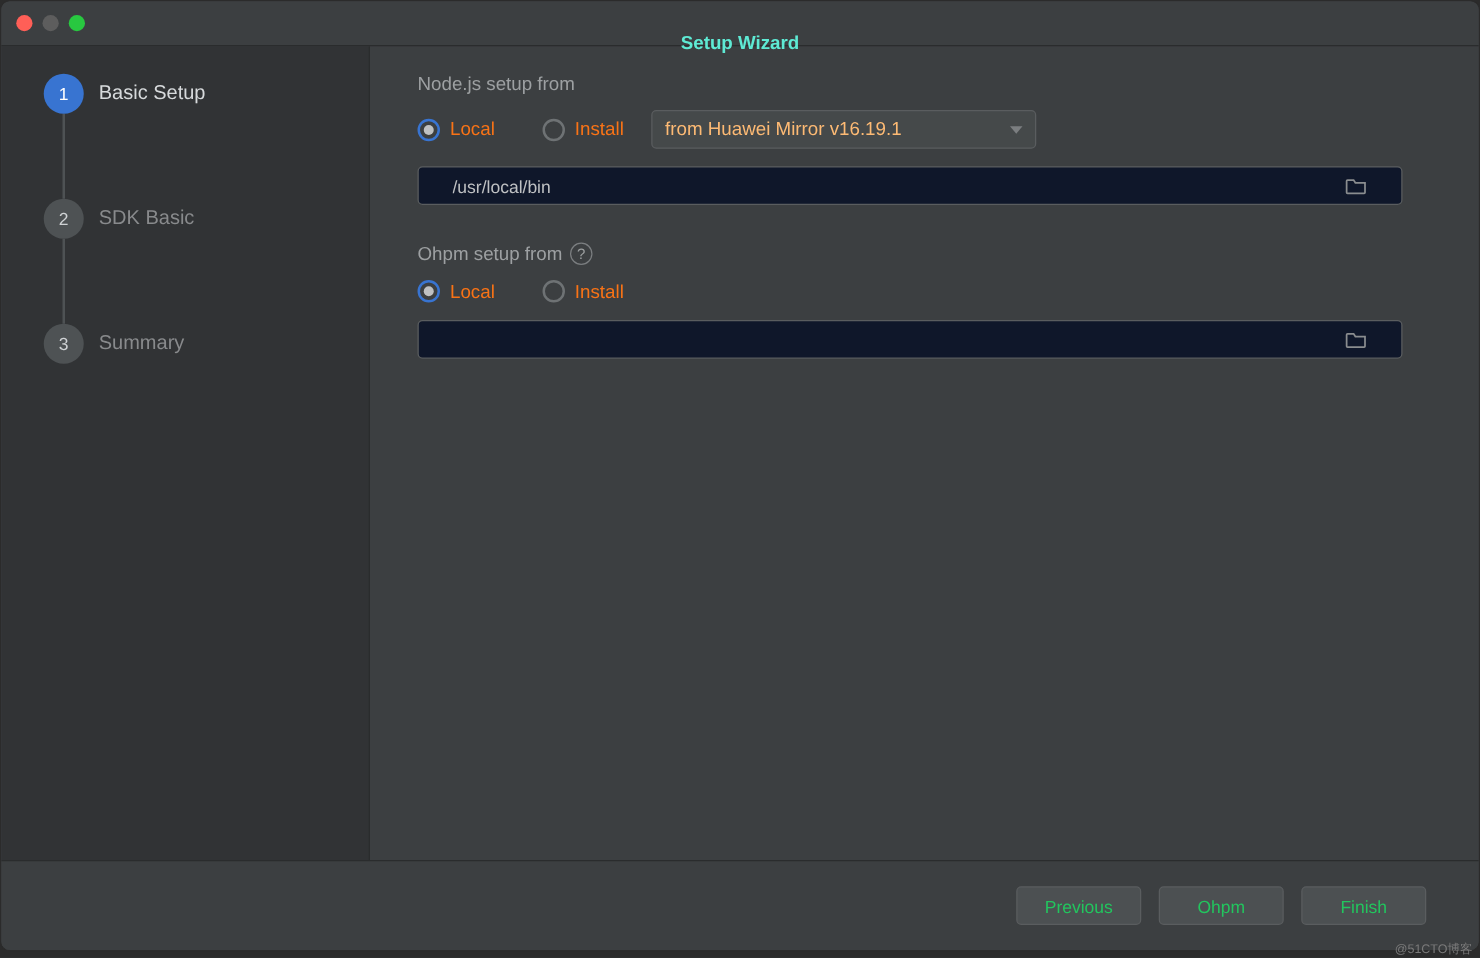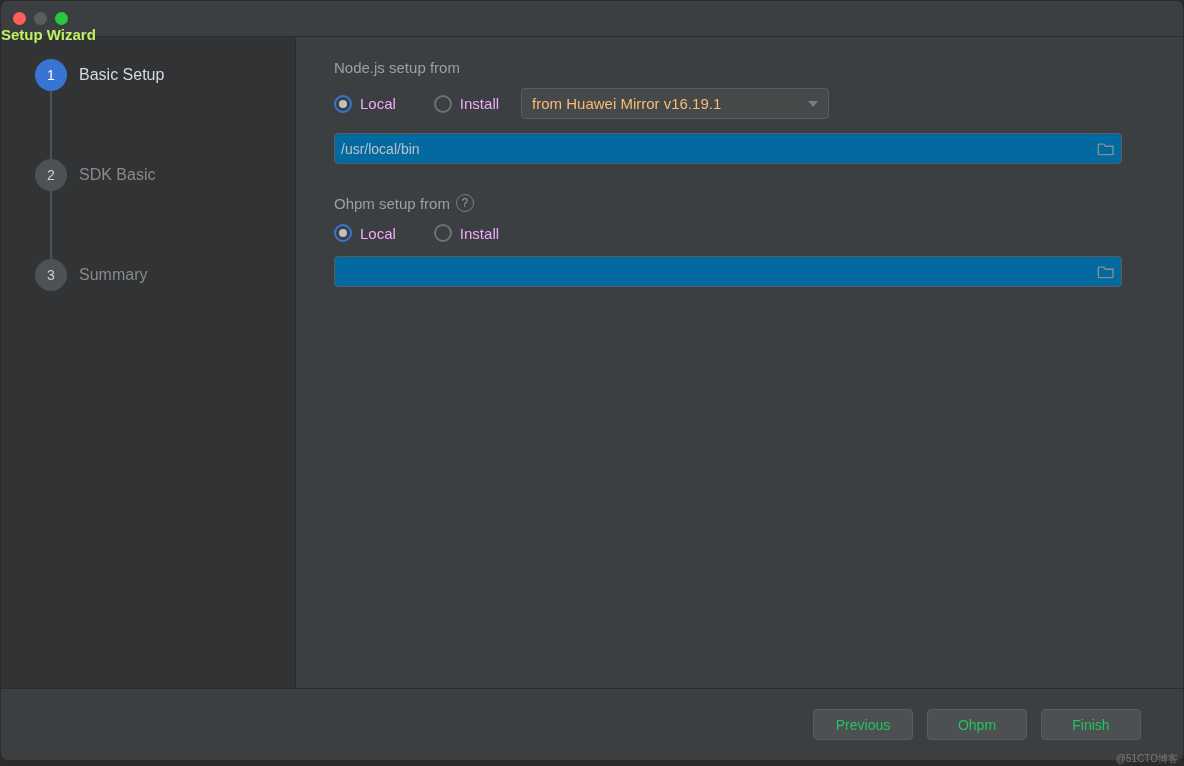--- a/index.html
+++ b/index.html
@@ -21,22 +21,22 @@
     position: relative;
   }
   .traffic-lights {
     display: flex; gap: 8px; margin-left: 12px;
   }
   .tlight { width: 13px; height: 13px; border-radius: 50%; }
   .tl-close { background: #ff5f57; }
   .tl-min { background: #5d5d5d; }
   .tl-max { background: #28c840; }
   .title {
-    position: absolute; left: 0; right: 0; text-align: left;
-    color: #bef264; font-size: 15px; font-weight: 600;
+    position: absolute; left: 0; right: 0; text-align: center;
+    color: #5eead4; font-size: 15px; font-weight: 600;
     pointer-events: none;
     margin-top: 32px;
   }
   .body {
     flex: 1; display: flex;
     background: #3c3f41;
   }
   .sidebar {
     width: 295px;
     background: #313335;
@@ -91,21 +91,21 @@
   .radio-circle {
     width: 18px; height: 18px; border-radius: 50%;
     border: 2px solid #6e7274;
     display: flex; align-items: center; justify-content: center;
     flex-shrink: 0;
   }
   .radio.selected .radio-circle { border-color: #3874d1; }
   .radio.selected .radio-dot {
     width: 8px; height: 8px; border-radius: 50%; background: #bfc1c3;
   }
-  .radio-label { color: #f0abfc; }
+  .radio-label { color: #f97316; }
   .dropdown {
     flex:0 0 auto;
     width: 308px;
     height: 31px;
     border: 1px solid #5a5d5f;
     border-radius: 4px;
     background: #45494a;
     display: flex; align-items: center; justify-content: space-between;
     padding: 0 10px;
     color: #fdba74;
@@ -115,23 +115,23 @@
     width: 0; height: 0;
     border-left: 5px solid transparent;
     border-right: 5px solid transparent;
     border-top: 6px solid #7b7e80;
   }
   .path-input {
     width: 788px;
     height: 31px;
     border: 1px solid #5a5d5f;
     border-radius: 4px;
-    background: #0369a1;
-    display: flex; align-items: center;
-    padding: 0 6px;
+    background: #0f172a;
+    display: flex; align-items: center;
+    padding: 0 27px;
     color: #bfc1c3;
     margin-bottom: 30px;
   }
   .path-text { flex: 1; outline:none; border:none; background:transparent; color:#bfc1c3; font-size:14px;}
   .folder-icon {
     width: 18px; height: 14px;
     color: #8a8d8f;
   }
   .help-icon {
     width: 18px; height: 18px; border-radius:50%;

